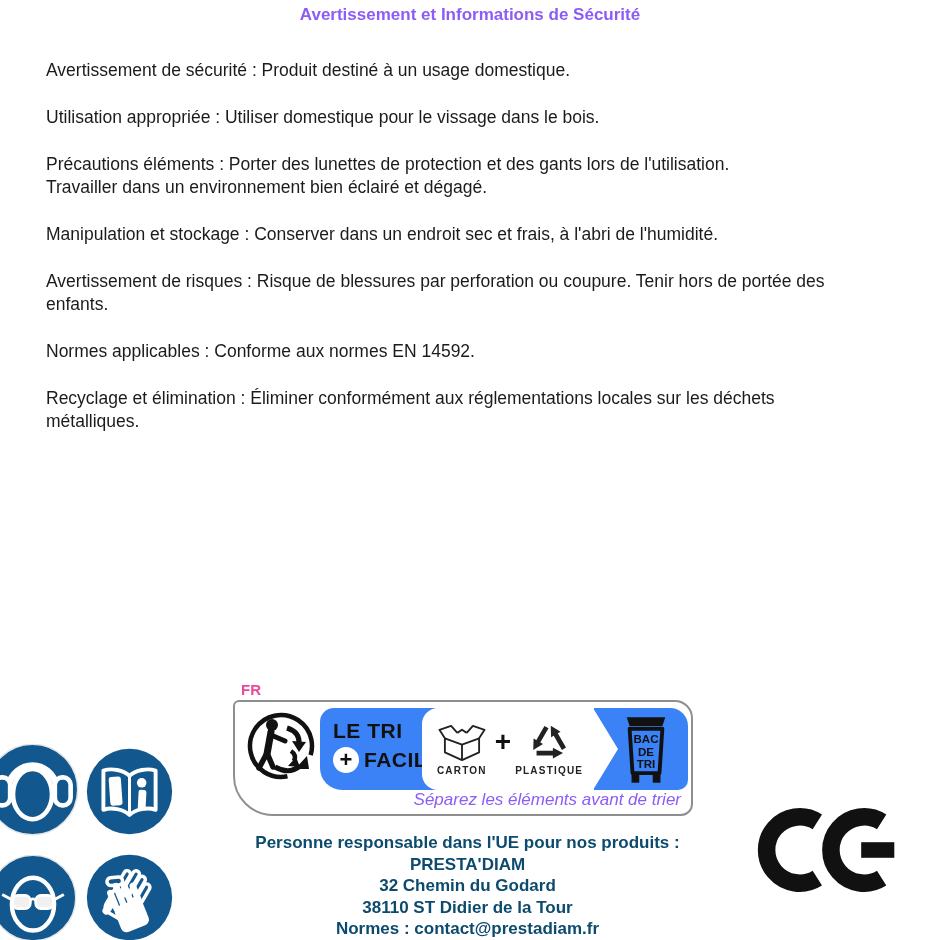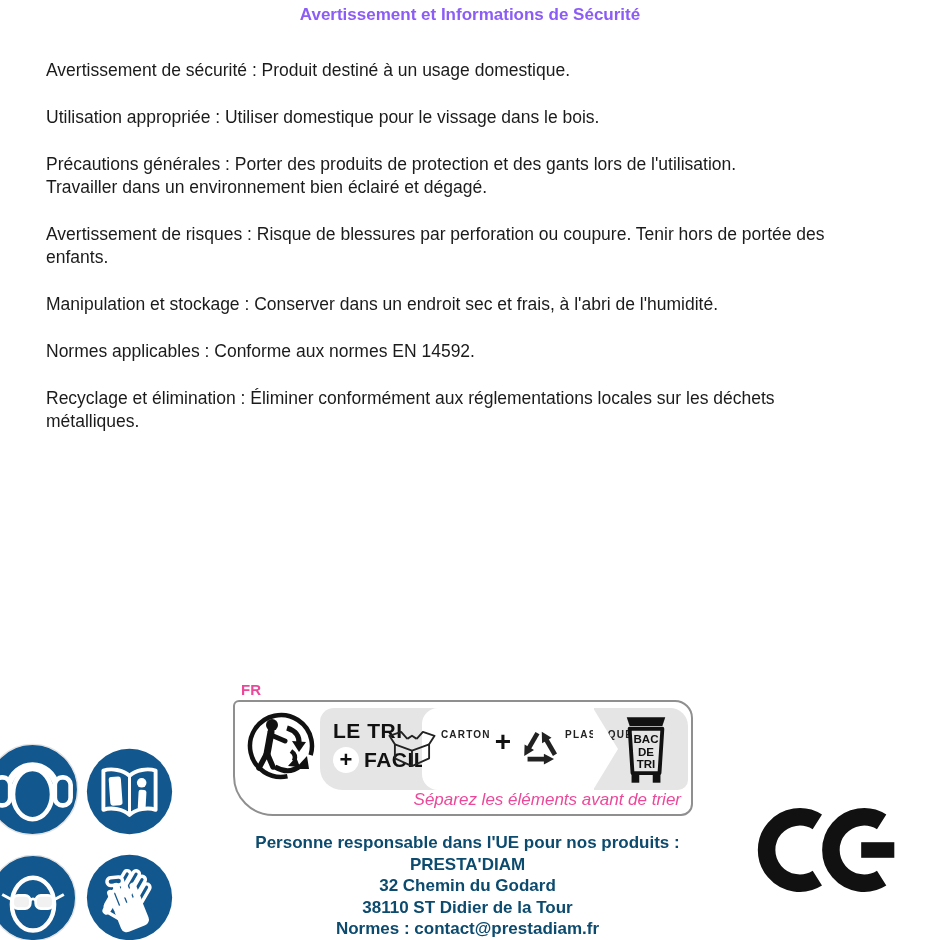--- a/index.html
+++ b/index.html
@@ -42,26 +42,26 @@
   }
   .facile { font-size:21px; font-weight:bold; letter-spacing:0.5px; }
   .white-panel {
     position:absolute; left:102px; top:0; bottom:0; width:172px; background:#fff;
     border-radius:16px 0 0 16px; display:flex; align-items:center; justify-content:center;
   }
   .panel-arrow {
     position:absolute; left:273px; top:0; bottom:0; width:25px; background:#fff;
     clip-path:polygon(0 0, 100% 50%, 0 100%);
   }
-  .mat { display:flex; flex-direction:row; }
+  .mat { display:flex; flex-direction:column; align-items:center; }
   .mat-label { font-size:10px; font-weight:bold; letter-spacing:1.2px; color:#222; margin-top:1px; }
   .panel-plus { font-size:28px; font-weight:bold; color:#111; margin:0 4px 14px 4px; }
   .bin { position:absolute; right:16px; top:5px; width:52px; height:72px; }
   .infotri-caption {
-    position:absolute; right:10px; top:88px; font-size:17px; font-style:italic; color:#ec4899;
+    position:absolute; right:10px; top:88px; font-size:17px; font-style:italic; color:#8b5cf6;
   }
 
   
   .contact {
     position:absolute; left:155px; top:832px; width:625px; text-align:center;
     font-size:17px; font-weight:bold; line-height:21.5px; color:#0c4a6e;
   }
 
   
   .ce-mark { position:absolute; left:754px; top:797px; width:152px; height:106px; }
@@ -74,29 +74,29 @@
   <div class="doc-title">Avertissement et Informations de Sécurité</div>
 
   <div class="paras">
       <div class="para">
         <div>Avertissement de sécurité : Produit destiné à un usage domestique.</div>
       </div>
       <div class="para">
         <div>Utilisation appropriée : Utiliser domestique pour le vissage dans le bois.</div>
       </div>
       <div class="para">
-        <div>Précautions générales : Porter des produits de protection et des gants lors de l'utilisation.</div>
+        <div>Précautions éléments : Porter des lunettes de protection et des gants lors de l'utilisation.</div>
         <div>Travailler dans un environnement bien éclairé et dégagé.</div>
+      </div>
+      <div class="para">
+        <div>Manipulation et stockage : Conserver dans un endroit sec et frais, à l'abri de l'humidité.</div>
       </div>
       <div class="para">
         <div>Avertissement de risques : Risque de blessures par perforation ou coupure. Tenir hors de portée des</div>
         <div>enfants.</div>
-      </div>
-      <div class="para">
-        <div>Manipulation et stockage : Conserver dans un endroit sec et frais, à l'abri de l'humidité.</div>
       </div>
       <div class="para">
         <div>Normes applicables : Conforme aux normes EN 14592.</div>
       </div>
       <div class="para">
         <div>Recyclage et élimination : Éliminer conformément aux réglementations locales sur les déchets</div>
         <div>métalliques.</div>
       </div>
     </div>
 
@@ -157,21 +157,21 @@
       <path d="M22,43 L14,58 M22,43 L28,57" stroke="#111" stroke-width="5.5" stroke-linecap="round"></path>
       <path d="M26,25 L40,31" stroke="#111" stroke-width="5" stroke-linecap="round"></path>
       <path d="M42,18 Q55,22 54,34" fill="none" stroke="#111" stroke-width="5"></path>
       <polygon points="54,42 47,31 61,32" fill="#111"></polygon>
       <path d="M46,41 Q52,45 49,51" fill="none" stroke="#111" stroke-width="4.5"></path>
       <polygon points="43,56 51,47 55,57" fill="#111"></polygon>
       <path d="M30,57 Q44,65 55,56" fill="none" stroke="#111" stroke-width="5"></path>
       <polygon points="62,46 64,59 50,59" fill="#111"></polygon>
     </svg>
 
-    <div class="yellow-band" style="background:#e5e5e5;">
+    <div class="yellow-band" style="background:#3b82f6;">
       <div class="letri">
         <div class="letri-line1">LE TRI</div>
         <div class="letri-line2">
           <div class="plus-circle">+</div>
           <div class="facile">FACILE</div>
         </div>
       </div>
 
       <div class="white-panel">
         <div class="mat">

